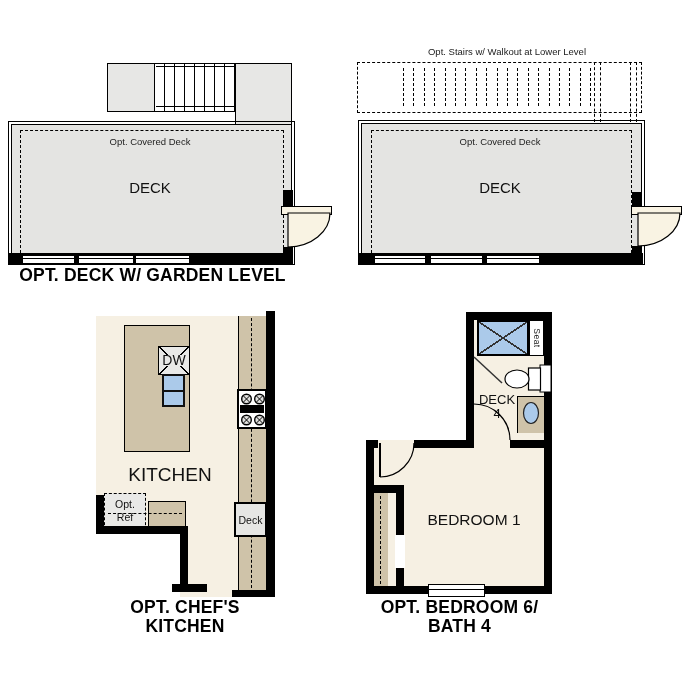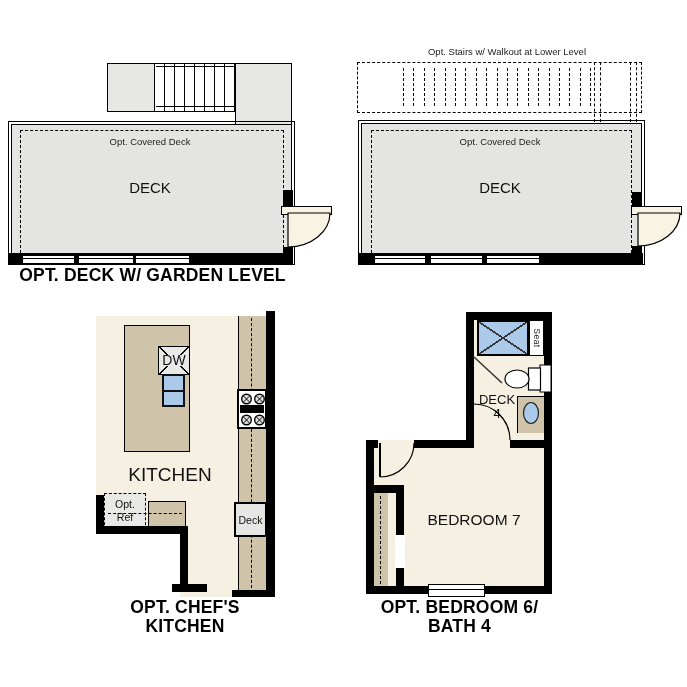--- a/index.html
+++ b/index.html
@@ -158,21 +158,21 @@
   <div class="cab" style="left:374px;top:493px;width:14px;height:93px;"></div>
   <div class="vdash" style="left:380px;top:496px;height:88px;"></div>
   <div class="wall" style="left:396px;top:485px;width:8px;height:50px;"></div>
   <div class="abs" style="left:395px;top:535px;width:10px;height:33px;background:#fff;"></div>
   <div class="wall" style="left:396px;top:568px;width:8px;height:18px;"></div>
 
   <div class="lbl roomlbl" style="left:467px;top:393px;width:60px;font-size:13px;line-height:13.5px;">
     <div>DECK</div>
     <div>4</div>
   </div>
-  <div class="lbl roomlbl" style="left:404px;top:511px;width:140px;font-size:15.5px;">BEDROOM 7</div>
+  <div class="lbl roomlbl" style="left:404px;top:511px;width:140px;font-size:15.5px;">BEDROOM 1</div>
   <div class="lbl title" style="left:337px;top:598px;width:245px;">
     <div>OPT. BEDROOM 6/</div>
     <div>BATH 4</div>
   </div>
 
   <svg class="overlay" width="687" height="687" viewBox="0 0 687 687">
 
     <path d="M 288 213 L 330 213 A 42 34 0 0 1 288 247 Z" fill="#f9f3e3" stroke="#000" stroke-width="1.2"></path>
     <path d="M 638 213 L 680 213 A 42 33 0 0 1 638 246 Z" fill="#f9f3e3" stroke="#000" stroke-width="1.2"></path>
 

